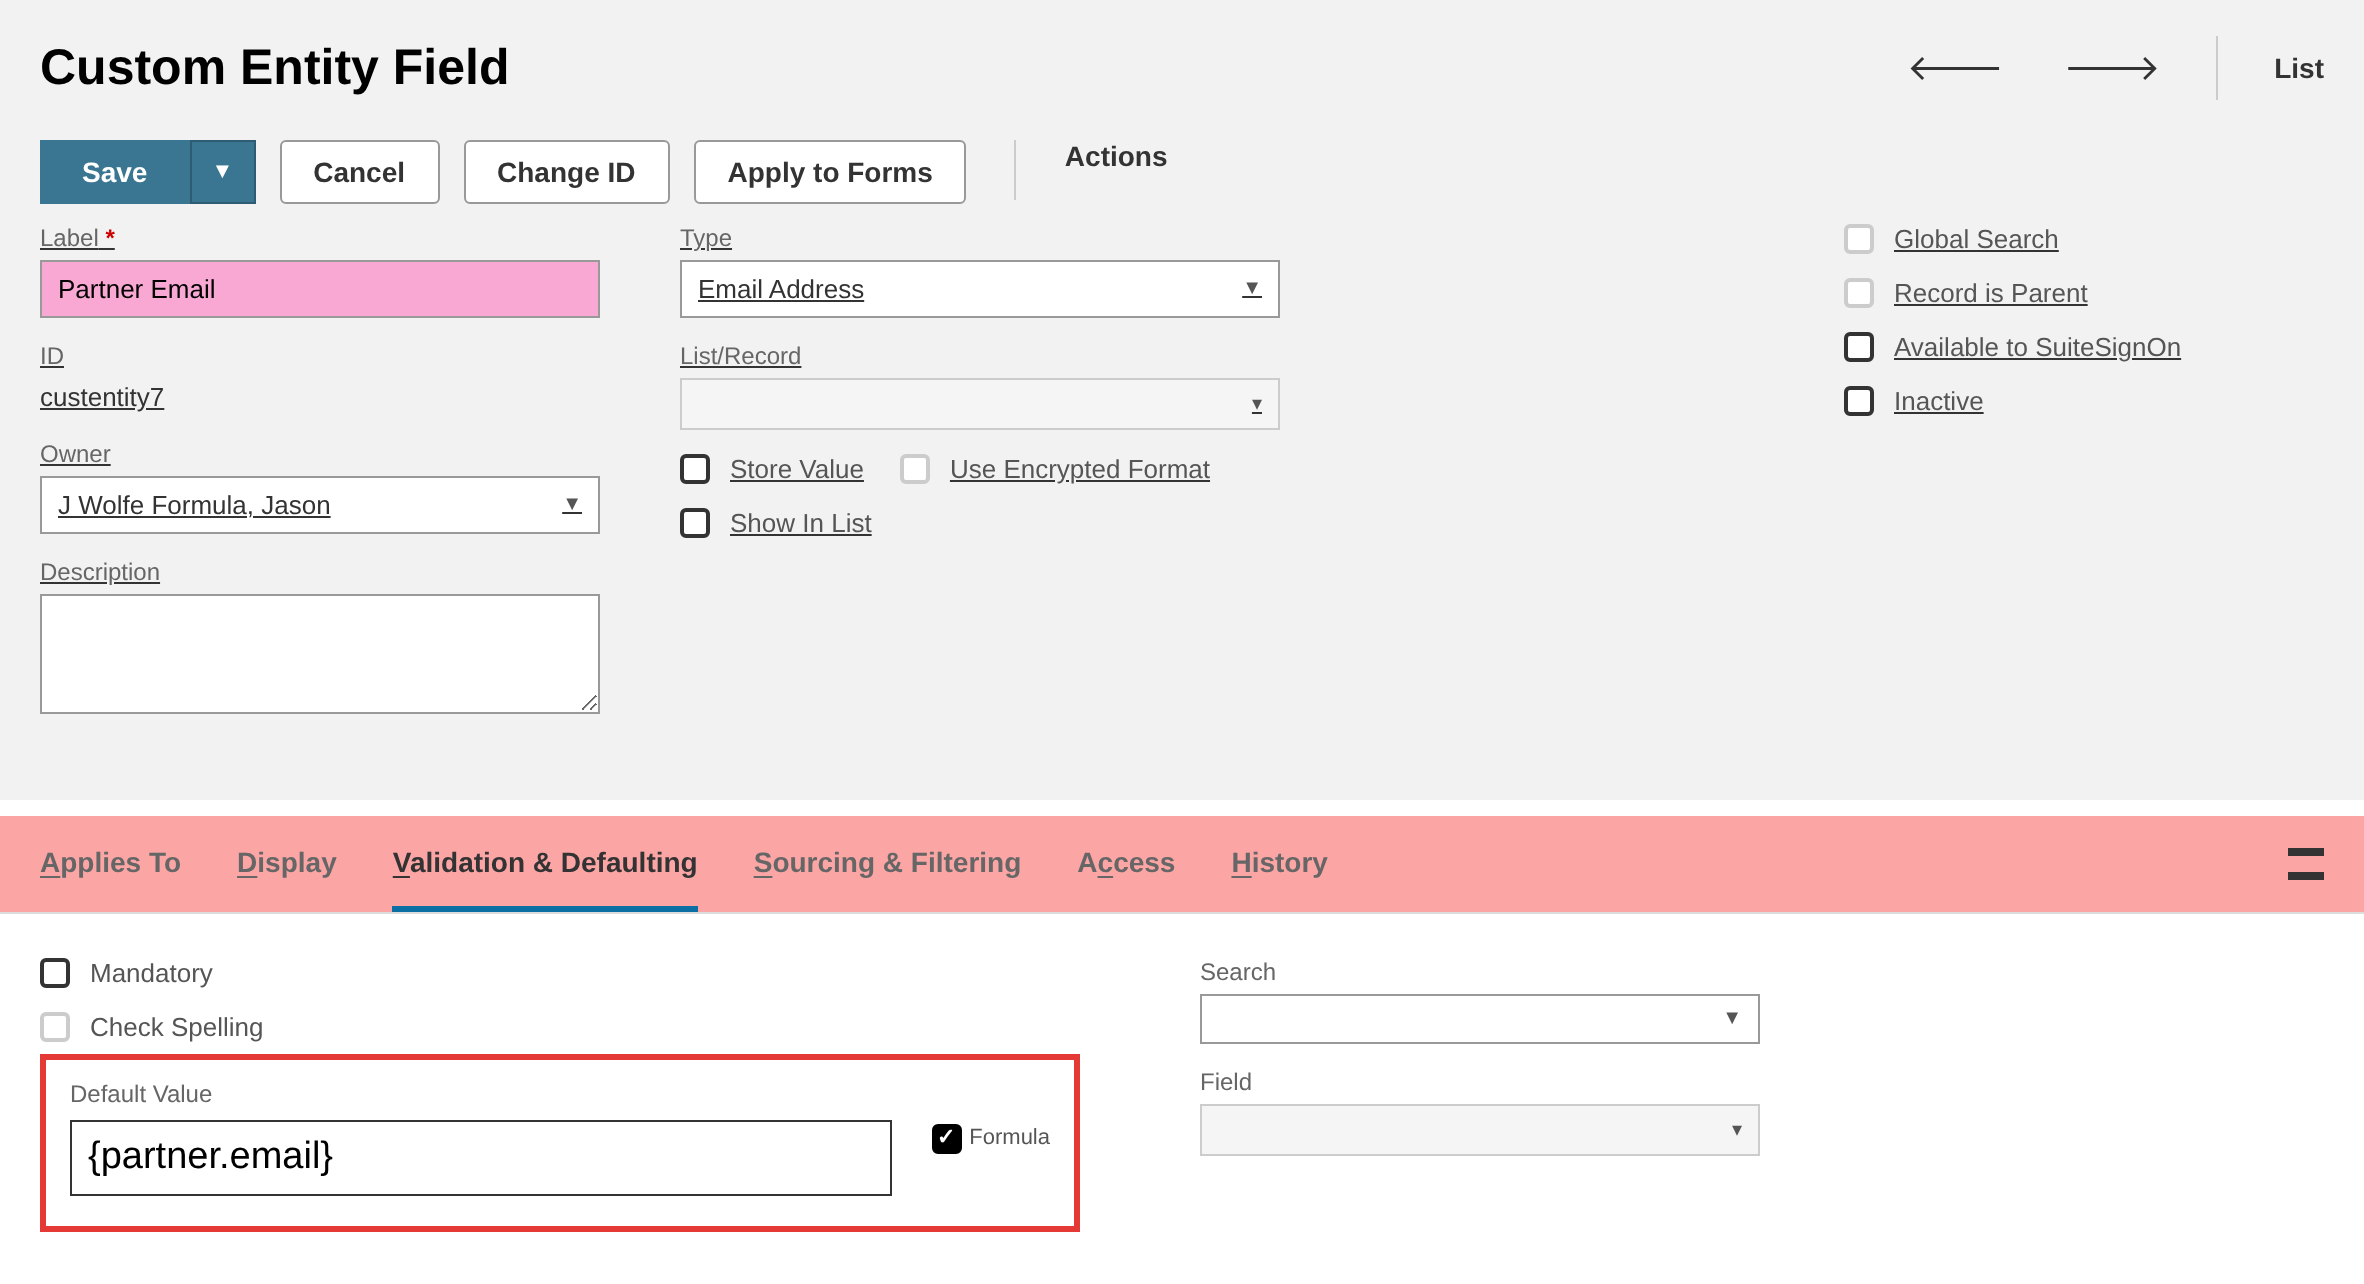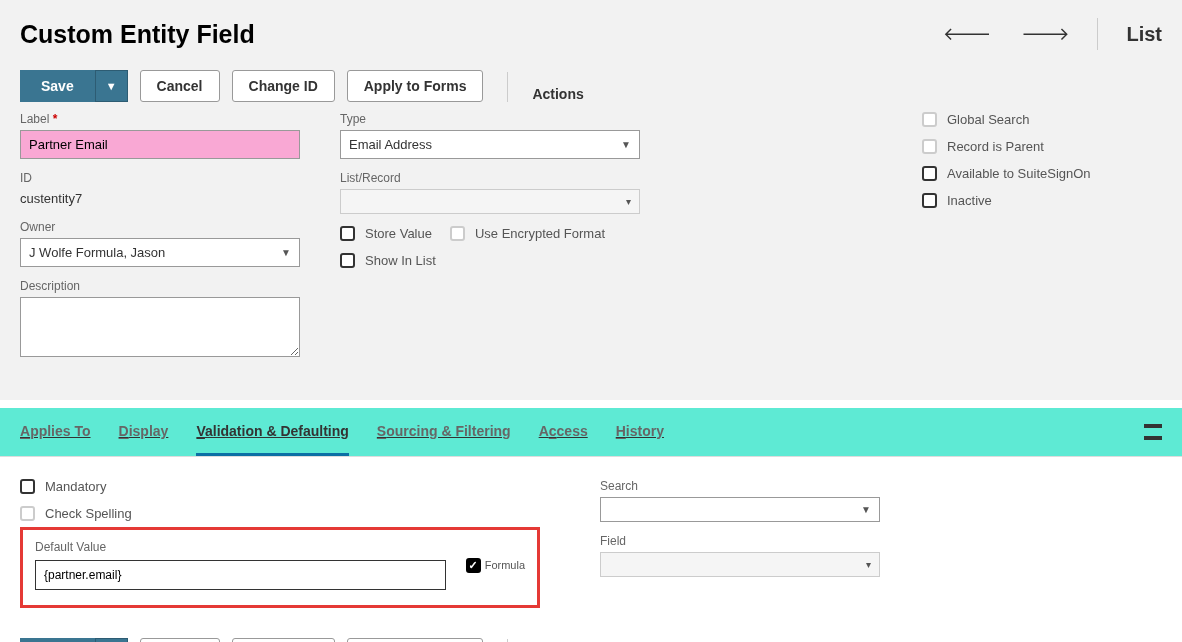--- a/index.html
+++ b/index.html
@@ -5,32 +5,32 @@
   * { box-sizing: border-box; }
   html, body { margin: 0; padding: 0; font-family: Arial, Helvetica, sans-serif; font-size: 13px; color: #333; }
   body { width: 1182px; background: #fff; }
 
   .header-area { background: #f2f2f2; padding: 18px 20px 28px 20px; }
   .title-row { display: flex; align-items: center; justify-content: space-between; margin-bottom: 20px; }
   .page-title { font-size: 25px; font-weight: bold; color: #000; }
   .nav-right { display: flex; align-items: center; gap: 28px; }
   .nav-arrows { display: flex; gap: 30px; font-size: 18px; color: #333; }
   .divider-v { width: 1px; height: 32px; background: #ccc; }
-  .list-link { font-weight: bold; font-size: 20px; color: #333; cursor: pointer; }
-
-  .button-row { display: flex; align-items: flex-end; gap: 12px; }
+  .list-link { font-weight: bold; font-size: 14px; color: #333; cursor: pointer; }
+
+  .button-row { display: flex; align-items: flex-start; gap: 12px; }
   .btn-group { display: inline-flex; }
   .btn-primary { background: #3a7591; color: #fff; border: 1px solid #3a7591; padding: 7px 20px; font-size: 14px; font-weight: bold; cursor: pointer; }
   .btn-primary-caret { background: #3a7591; color: #fff; border: 1px solid #2d5c73; border-left: 1px solid #2d5c73; padding: 7px 10px; font-size: 11px; cursor: pointer; }
   .btn-secondary { background: #fff; color: #333; border: 1px solid #999; padding: 7px 16px; font-size: 14px; font-weight: bold; cursor: pointer; border-radius: 3px; }
   .btn-divider { width: 1px; height: 30px; background: #ccc; margin: 0 12px; }
   .actions-label { font-weight: bold; font-size: 14px; color: #333; cursor: pointer; }
 
   .form-region { display: flex; gap: 40px; margin-top: 10px; }
-  .col { flex: 0 0 auto; }
+  .col { flex: 0 0 auto; text-decoration: underline; }
   .col1 { width: 280px; }
   .col2 { width: 300px; }
   .col3 { width: 240px; }
 
   .field { margin-bottom: 12px; }
   .field-label { font-size: 12px; color: #666; margin-bottom: 4px; }
   .required::after { content: " *"; color: #c00; font-weight: bold; }
   .text-input { width: 100%; padding: 6px 8px; border: 1px solid #999; font-size: 13px; background: #f9a8d4; }
   .readonly-value { font-size: 13px; color: #333; padding: 2px 0; }
   .select-input { width: 100%; padding: 6px 8px; border: 1px solid #999; font-size: 13px; background: #fff; position: relative; cursor: pointer; display: flex; justify-content: space-between; align-items: center; }
@@ -39,37 +39,37 @@
   .textarea-input { width: 100%; height: 60px; padding: 6px 8px; border: 1px solid #999; font-size: 13px; background: #fff; resize: both; }
 
   .checkbox-row { display: flex; align-items: flex-start; gap: 10px; margin-bottom: 12px; }
   .checkbox { width: 15px; height: 15px; border: 2px solid #333; border-radius: 3px; background: #fff; display: inline-flex; align-items: center; justify-content: center; cursor: pointer; flex-shrink: 0; }
   .checkbox.disabled { border-color: #ccc; cursor: default; }
   .checkbox.checked { background: #000; border-color: #000; }
   .checkbox.checked::after { content: "✓"; color: #fff; font-size: 11px; font-weight: bold; line-height: 1; }
   .checkbox-label { font-size: 13px; color: #555; }
 
   
-  .tabs-bar { padding: 0 20px; border-bottom: 1px solid #ddd; display: flex; align-items: center; justify-content: space-between; background: #5eead4; margin-top: 8px; text-decoration: underline; }
+  .tabs-bar { padding: 0 20px; border-bottom: 1px solid #ddd; display: flex; align-items: center; justify-content: space-between; background: #fca5a5; margin-top: 8px; }
   .tabs { display: flex; gap: 28px; }
   .tab { padding: 15px 0 14px 0; font-size: 14px; font-weight: bold; color: #666; cursor: pointer; border-bottom: 3px solid transparent; }
   .tab .ul { text-decoration: underline; text-underline-offset: 2px; }
   .tab.active { color: #333; border-bottom-color: #0b6fa4; }
   .view-toggle { width: 18px; height: 16px; display: flex; flex-direction: column; justify-content: space-between; cursor: pointer; }
   .view-toggle div { height: 4px; background: #333; border: 1px solid #333; }
 
   
   .tab-body { padding: 22px 20px 24px 20px; display: flex; gap: 60px; }
   .tab-col-left { width: 520px; }
   .tab-col-right { width: 280px; }
   .highlight-box { border: 3px solid #e53935; padding: 10px 12px 15px 12px; margin-top: -6px;}
   .default-value-row { display: flex; align-items: center; gap: 20px; }
   .dv-left { flex: 1; }
   .dv-label { font-size: 12px; color: #666; margin-bottom: 6px; }
-  .dv-input { width: 100%; padding: 7px 8px; border: 1px solid #333; font-size: 12px; background: #fff; resize: both; }
+  .dv-input { width: 100%; padding: 7px 8px; border: 1px solid #333; font-size: 19px; background: #fff; resize: both; }
   .formula-check { display: flex; align-items: center; gap: 4px; font-size: 11px; color: #555; }
 
   .footer-buttons { padding: 6px 20px 20px 20px; display: flex; align-items: center; gap: 12px; background:#fff; }
 </style>
 </head>
 <body>
 
 <div class="header-area">
 
   <div class="title-row">

